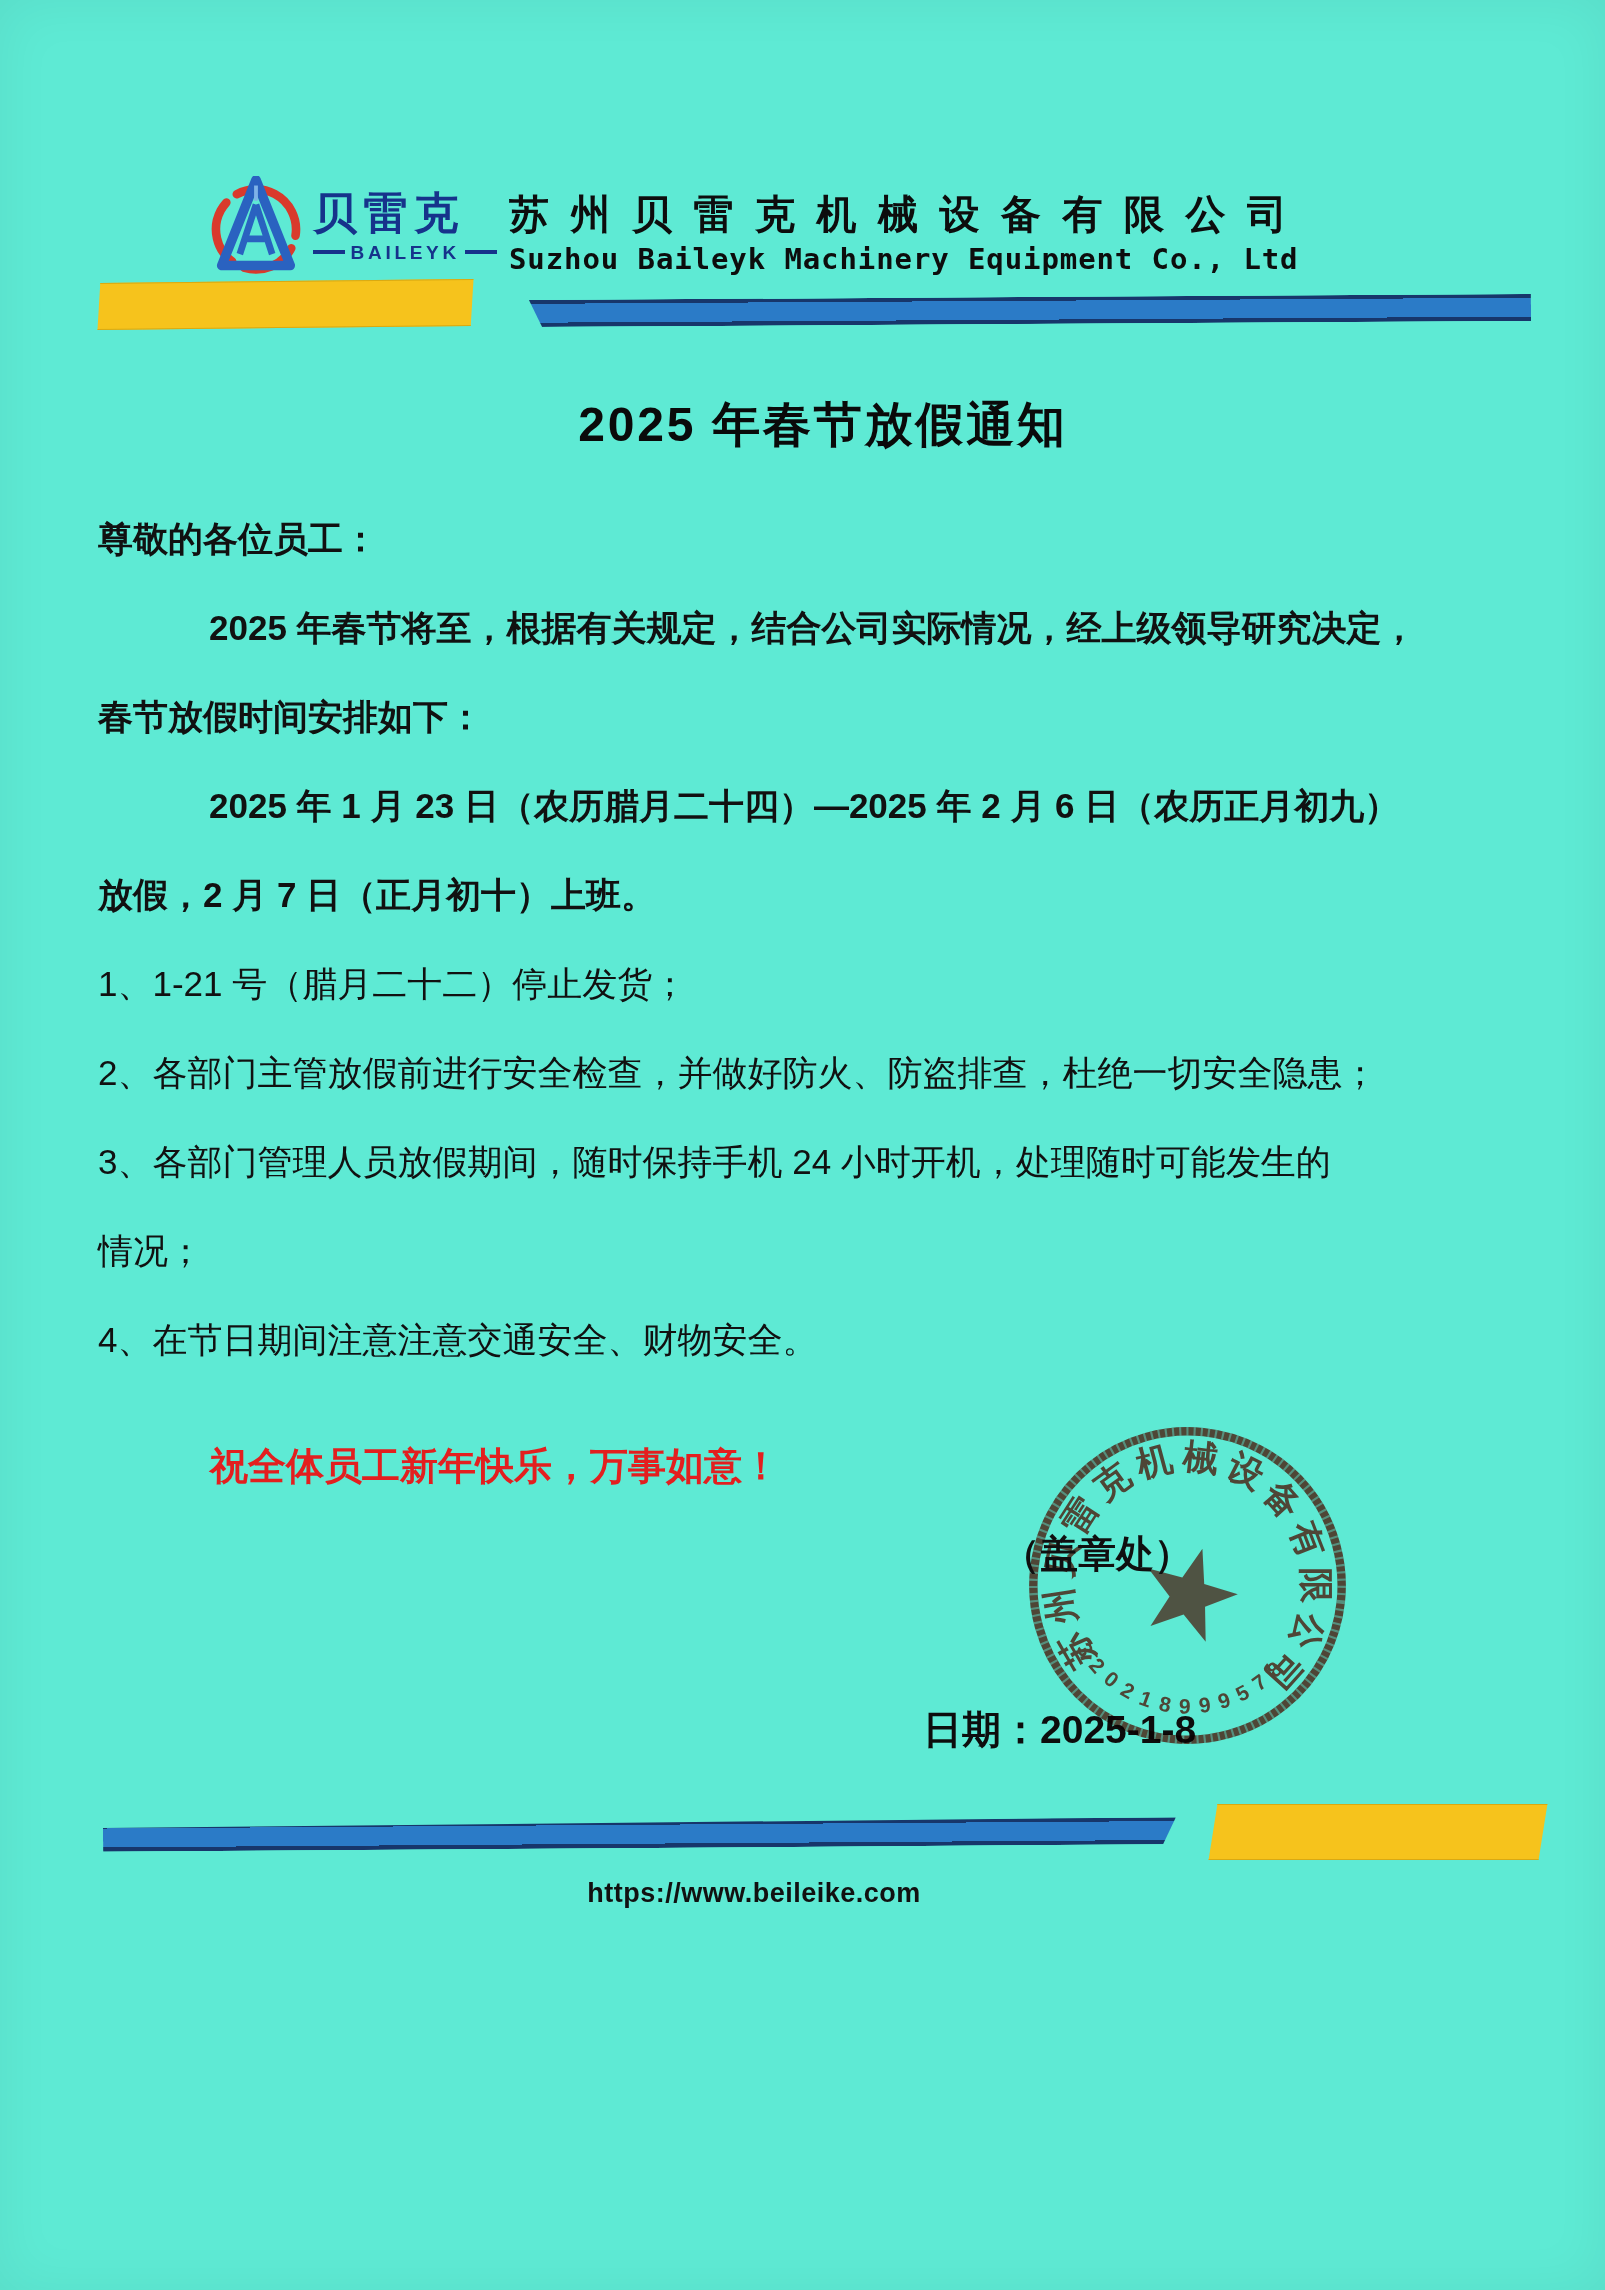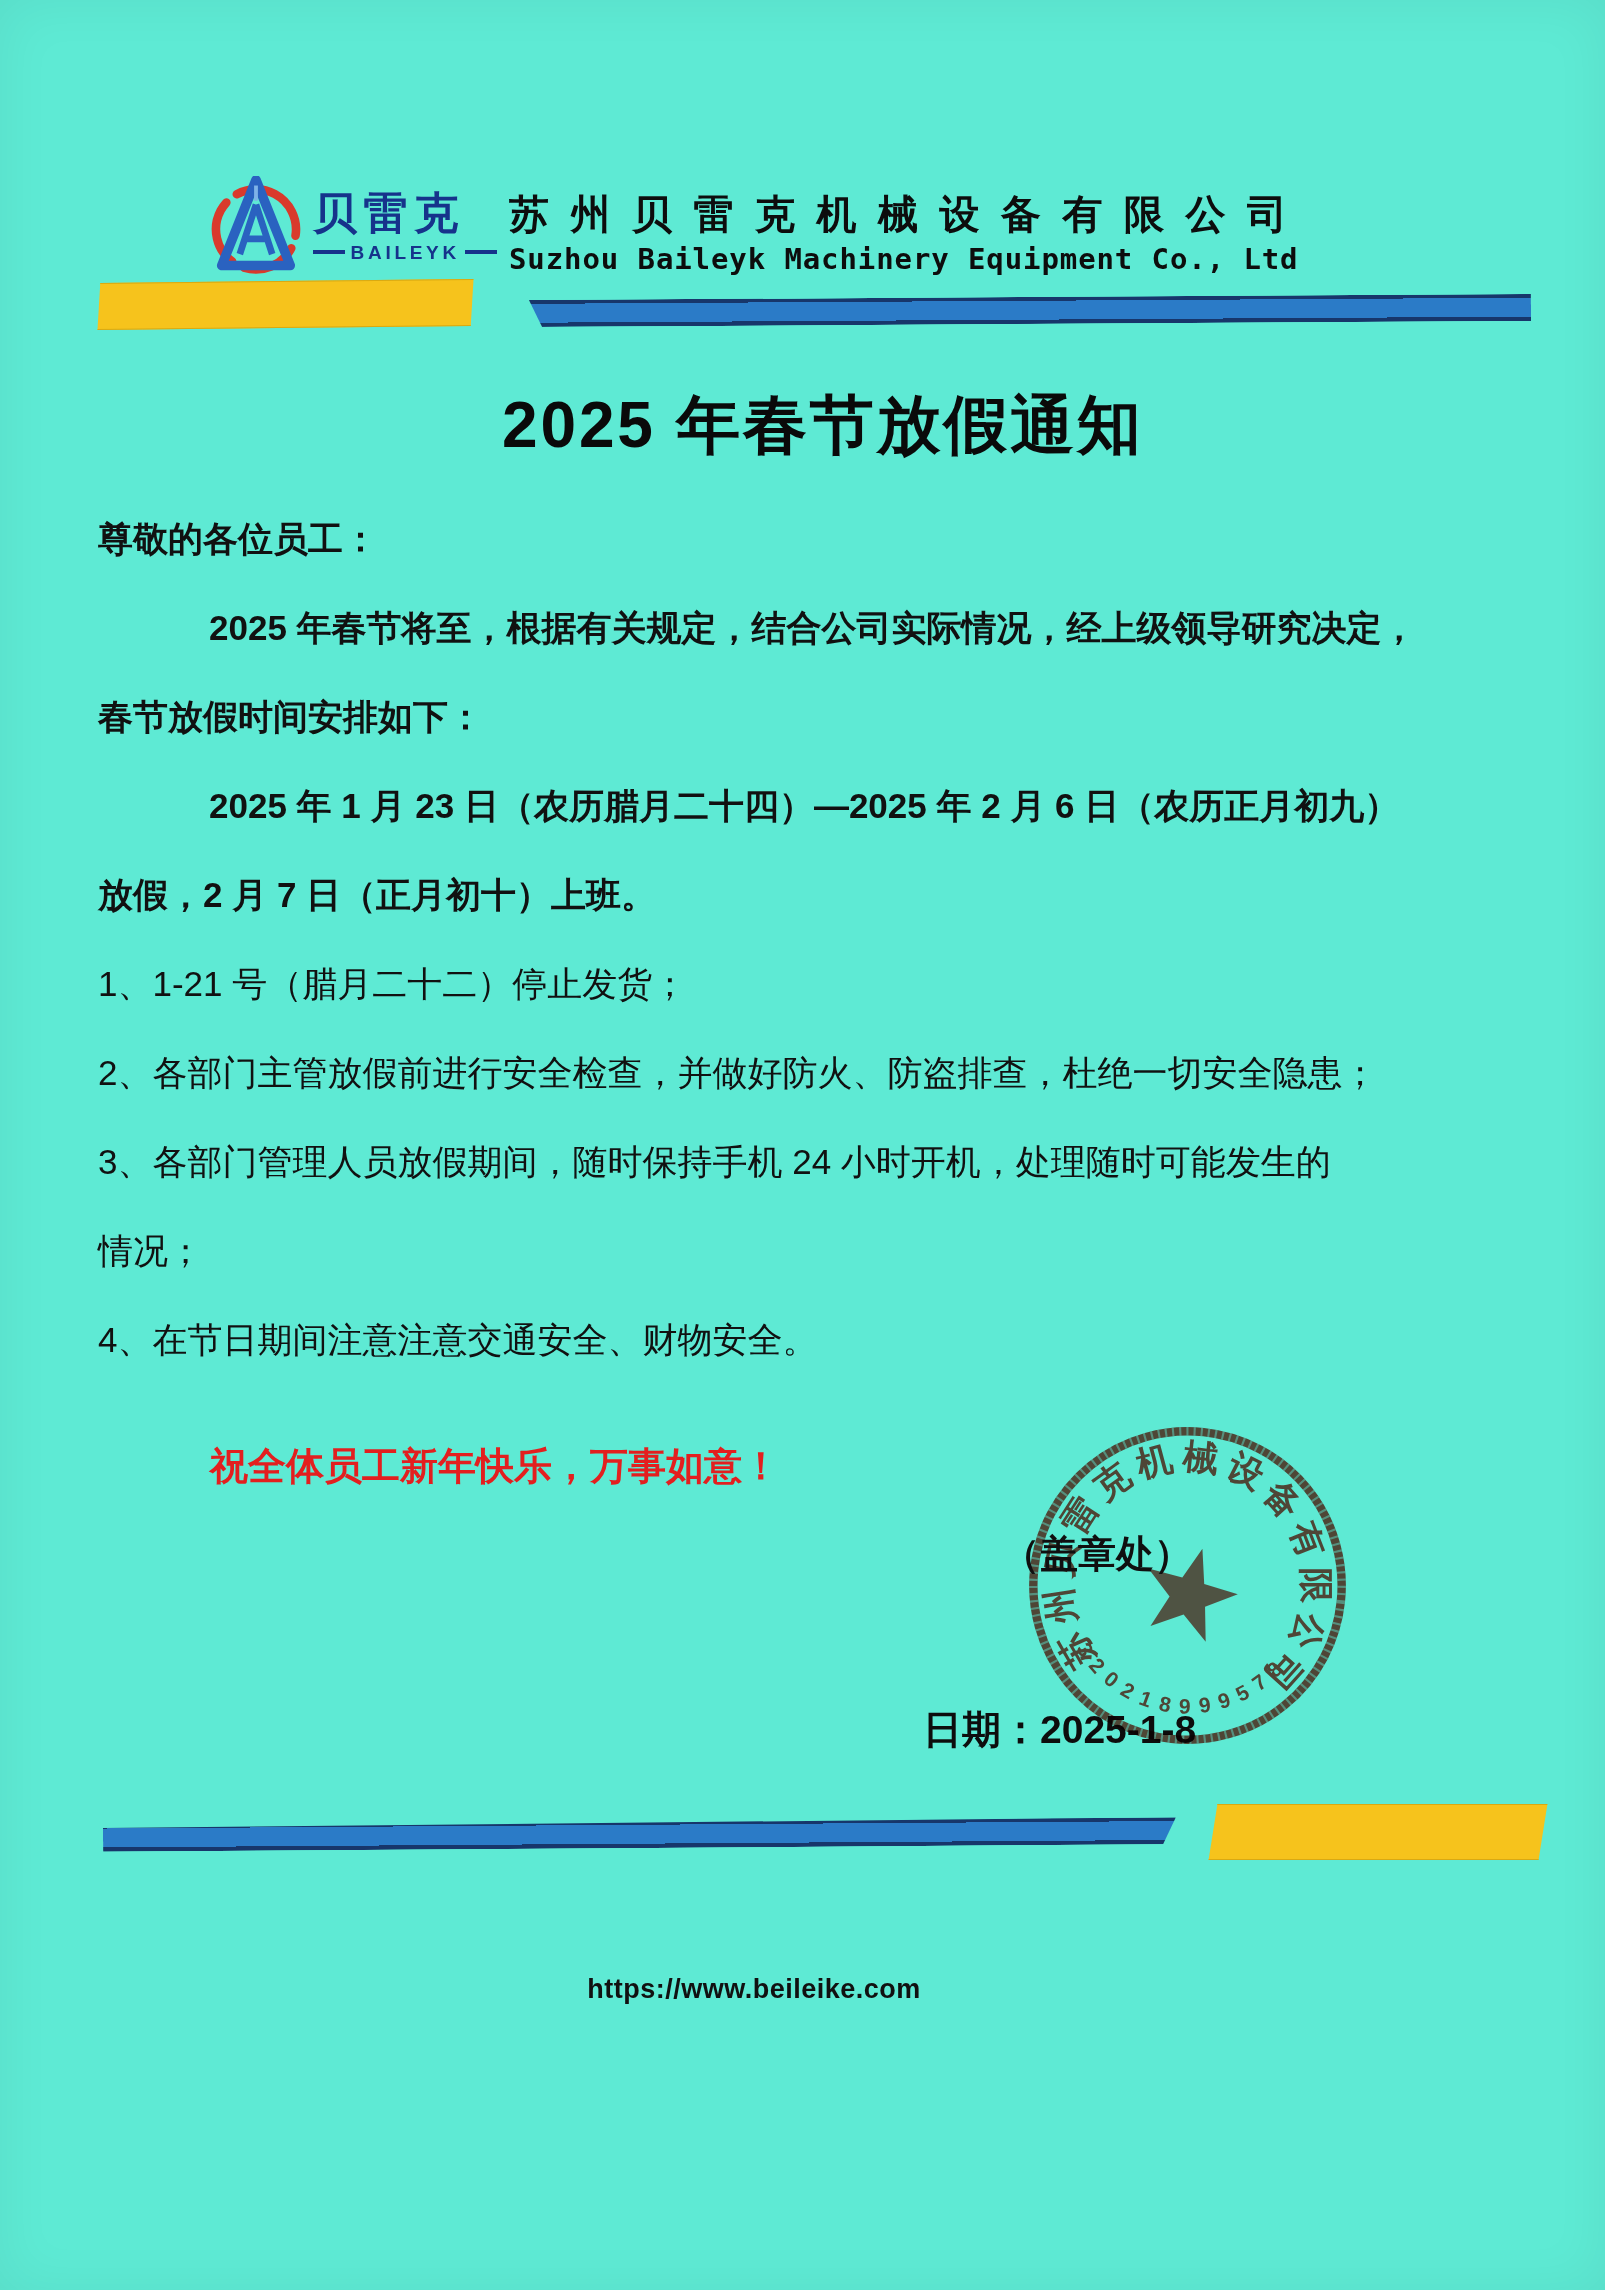--- a/index.html
+++ b/index.html
@@ -33,40 +33,40 @@
               background:linear-gradient(#17366b 0 14%, #2b7bc7 14% 84%, #17366b 84% 100%);
               clip-path:polygon(13px 100%, 0 0, 100% 0, 100% 100%); transform:rotate(-0.35deg); }
   .blue-bottom { left:103px; top:1821px; width:1073px; height:27px;
                  background:linear-gradient(#17366b 0 14%, #2b7bc7 14% 84%, #17366b 84% 100%);
                  clip-path:polygon(0 12%, 100% 0, calc(100% - 13px) 100%, 0 100%); transform:rotate(-0.4deg); }
   .yellow-bottom { left:1213px; top:1804px; width:330px; height:56px; background:#f6c31c;
                    transform:skewX(-9deg); border-top:1.9px solid #d9a912; border-bottom:1.9px solid #d9a912; }
 
   
   .title { position:absolute; left:0; top:378px; width:100%; text-align:center;
-           font-size:64px; font-weight:900; color:#0a0a0a; letter-spacing:2.8px; line-height:94px;padding-left:40px; }
+           font-size:48px; font-weight:900; color:#0a0a0a; letter-spacing:2.8px; line-height:94px;padding-left:40px; }
   .body-block { position:absolute; left:98px; top:494px; width:1424px; }
   .body-block p { font-size:35px; line-height:89px; color:#111; white-space:nowrap; }
   .b700 { font-weight:700; }
   .b400 { font-weight:400; }
   .indent { text-indent:111px; }
   .red { color:#b50d0d; }
   .wish { position:absolute; left:98px; top:1441px; font-size:38px; font-weight:800;
           color:#e31f1f; text-indent:112px; white-space:nowrap; }
 
   
   .seal-label { position:absolute; left:1002px; top:1529px; font-size:38px; font-weight:700;
                 color:#101010; z-index:3; white-space:nowrap; }
   .stamp { position:absolute; left:1019px; top:1417px; width:337px; height:337px;
            z-index:2; opacity:0.9; mix-blend-mode:multiply; }
   .date-line { position:absolute; left:923px; top:1703px; font-size:39px; font-weight:700;
                color:#0d0d0d; z-index:1; white-space:nowrap; }
 
   
-  .footer-url { position:absolute; left:0; top:1974px; width:1508px; text-align:center;
+  .footer-url { position:absolute; left:0; top:1878px; width:1508px; text-align:center;
                 font-size:27px; font-weight:700; color:#111; letter-spacing:0.5px; }
 </style>
 </head>
 <body>
 
 <div class="page">
 
   <div class="logo-wrap">
     <svg class="logo-emblem" viewBox="0 0 100 106">
       <circle cx="50" cy="56" r="42" fill="none" stroke="#d93a2c" stroke-width="9" stroke-dasharray="52 14 58 14 70 14" stroke-linecap="round" transform="rotate(-62 50 56)"></circle>

